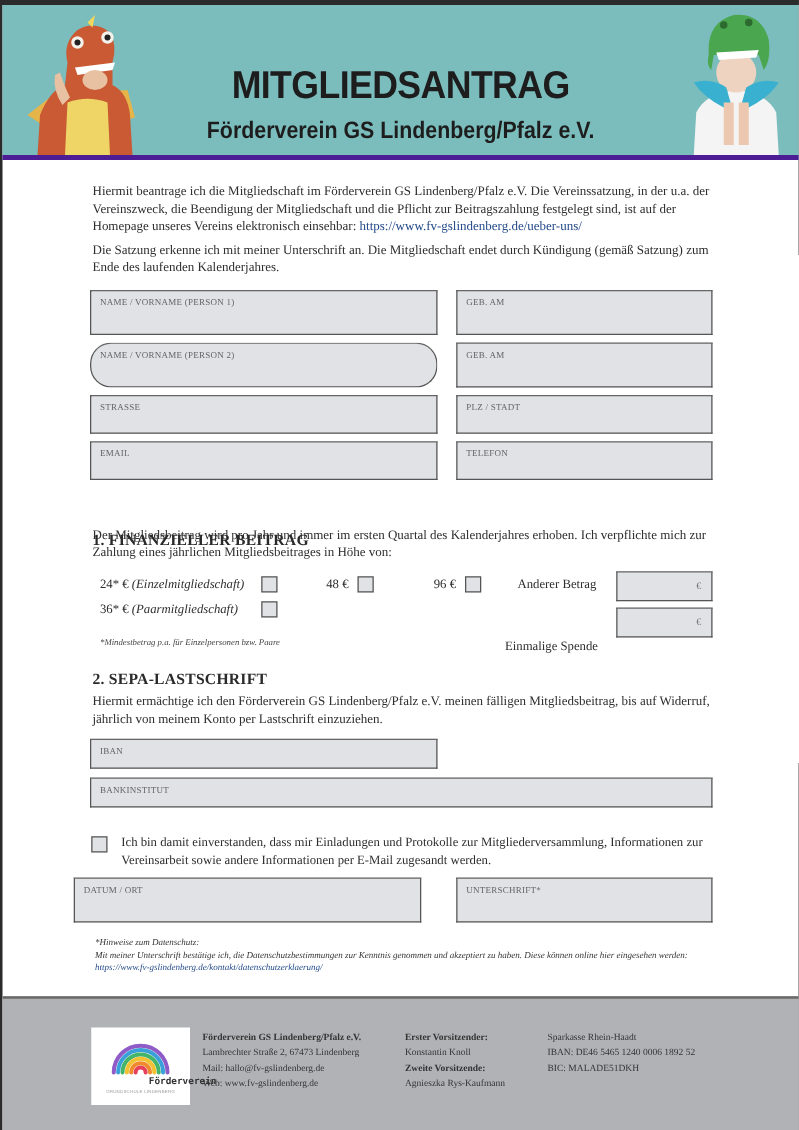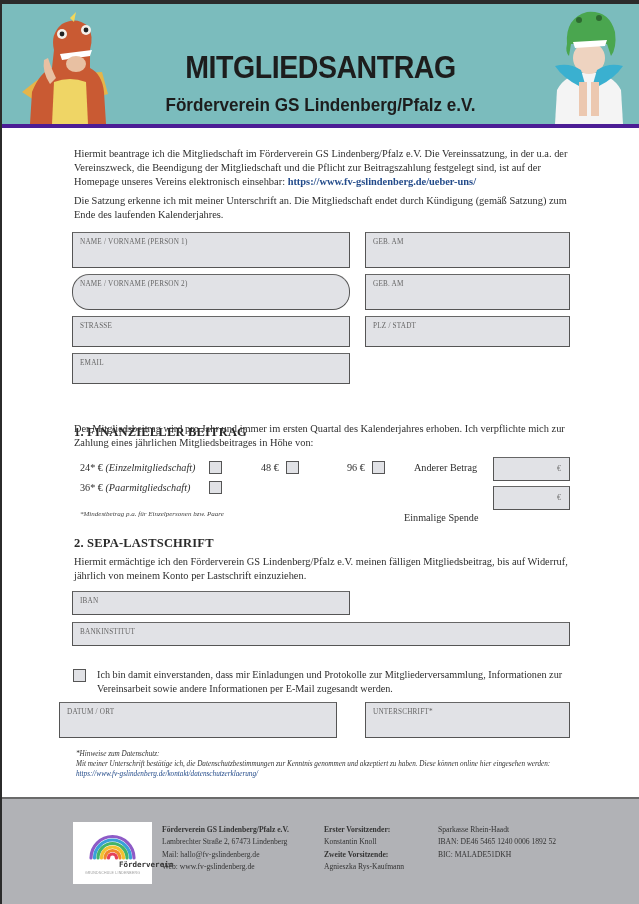--- a/index.html
+++ b/index.html
@@ -8,21 +8,21 @@
   .page { position: absolute; left: 2px; top: 4px; width: 637px; height: 900px; background: #ffffff; }
   .header { position: absolute; left: 0; top: 0; width: 637px; height: 124px; background: #7bbcbd; border-bottom: 4px solid #4c1d95; overflow: hidden; }
   .title { position: absolute; left: 0; right: 0; top: 46px; text-align: center; font-family: "Liberation Sans", "DejaVu Sans", sans-serif; font-weight: bold; font-size: 31px; letter-spacing: -0.5px; color: #1d1d1d; transform: scaleX(0.92); }
   .subtitle { position: absolute; left: 0; right: 0; top: 90px; text-align: center; font-family: "Liberation Sans", "DejaVu Sans", sans-serif; font-weight: bold; font-size: 19px; color: #1d1d1d; transform: scaleX(0.9); }
   .kid { position: absolute; bottom: 0; }
   .kid-left { left: 8px; width: 100px; height: 112px; }
   .kid-right { right: 10px; width: 80px; height: 120px; }
 
   .intro { position: absolute; left: 72px; top: 143px; width: 500px; font-size: 10.4px; line-height: 14px; color: #2e2e2e; }
   .intro p { margin-bottom: 5px; }
-  .link { color: #234b8a; font-weight: bold; }
+  .link { color: #234b8a; font-weight: normal; }
 
   .field { position: absolute; background: #e1e2e6; border: 1.5px solid #555; border-top-color: #666; }
   .field .lbl { position: absolute; left: 7px; top: 5px; font-size: 7.2px; color: #666; letter-spacing: 0.2px; text-transform: uppercase; }
   .field .euro { position: absolute; right: 8px; top: 6px; font-size: 8px; color: #777; }
 
   .section-h { position: absolute; left: 72px; font-weight: bold; font-size: 12.5px; color: #2a2a2a; letter-spacing: 0.2px; }
   .para { position: absolute; left: 72px; width: 500px; font-size: 10.4px; line-height: 14px; color: #2e2e2e; }
 
   .opt { position: absolute; font-size: 10.2px; color: #2e2e2e; white-space: nowrap; }
   .opt i { font-style: italic; }
@@ -96,20 +96,23 @@
     </div>
   <div class="field" style="left:70px;top:312px;width:278px;height:31px;">
       <span class="lbl">STRAßE</span>
     </div>
   <div class="field" style="left:363px;top:312px;width:205px;height:31px;padding-left:45px;">
       <span class="lbl">PLZ / STADT</span>
     </div>
   <div class="field" style="left:70px;top:349px;width:278px;height:31px;">
       <span class="lbl">EMAIL</span>
     </div>
+  <div class="field" style="left:363px;top:349px;width:205px;height:31px;">
+      <span class="lbl">TELEFON</span>
+    </div>
 
   <div class="section-h" style="top:421px;">1. FINANZIELLER BEITRAG</div>
   <div class="para" style="top:418px;">Der Mitgliedsbeitrag wird pro Jahr und immer im ersten Quartal des Kalenderjahres erhoben. Ich verpflichte mich zur Zahlung eines jährlichen Mitgliedsbeitrages in Höhe von:</div>
 
   <div class="opt" style="left:78px;top:458px;"><span>24* € </span><i>(Einzelmitgliedschaft)</i></div>
   <div class="cb" style="left:207px;top:457px;"></div>
   <div class="opt" style="left:259px;top:458px;">48 €</div>
   <div class="cb" style="left:284px;top:457px;"></div>
   <div class="opt" style="left:345px;top:458px;">96 €</div>
   <div class="cb" style="left:370px;top:457px;"></div>

